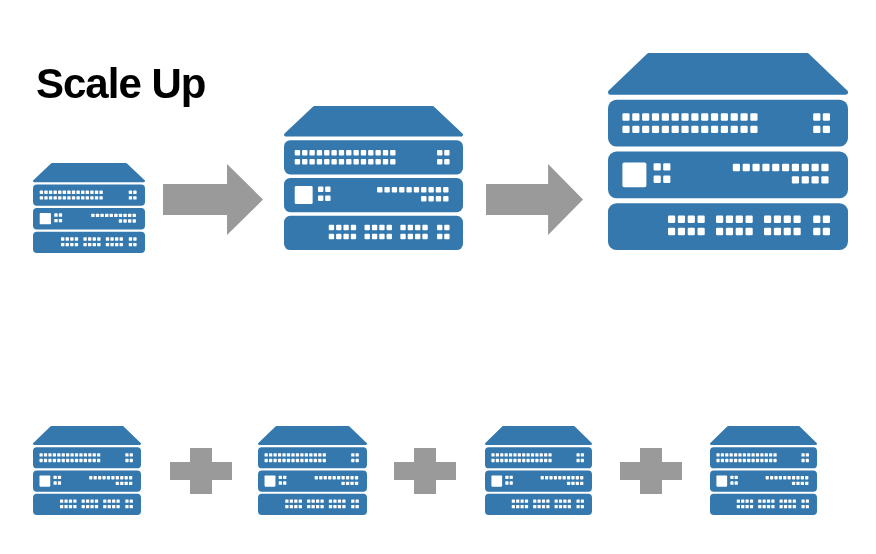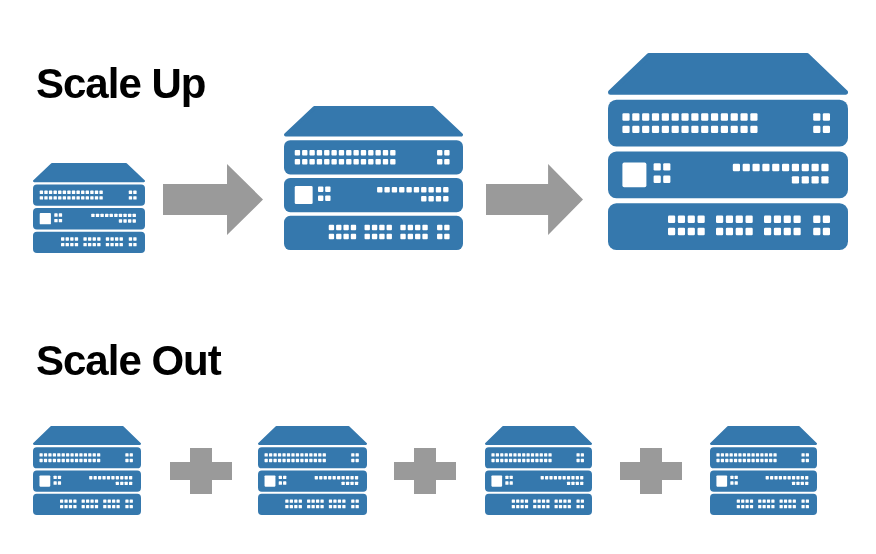--- a/index.html
+++ b/index.html
@@ -164,21 +164,20 @@
   </svg>
 
   <svg class="glyph connector su-arrow2" viewBox="0 0 100 75" preserveAspectRatio="none">
     <use href="#arrow-glyph"></use>
   </svg>
 
   <svg class="glyph server su-large" viewBox="0 0 200 160" preserveAspectRatio="none">
     <use href="#server-glyph"></use>
   </svg>
 
-  <div class="section-title t-scale-out">Scale Out</div>
 
   <svg class="glyph server so-1" viewBox="0 0 200 160" preserveAspectRatio="none">
     <use href="#server-glyph"></use>
   </svg>
 
   <svg class="glyph connector so-plus1" viewBox="0 0 62 46" preserveAspectRatio="none">
     <use href="#plus-glyph"></use>
   </svg>
 
   <svg class="glyph server so-2" viewBox="0 0 200 160" preserveAspectRatio="none">

